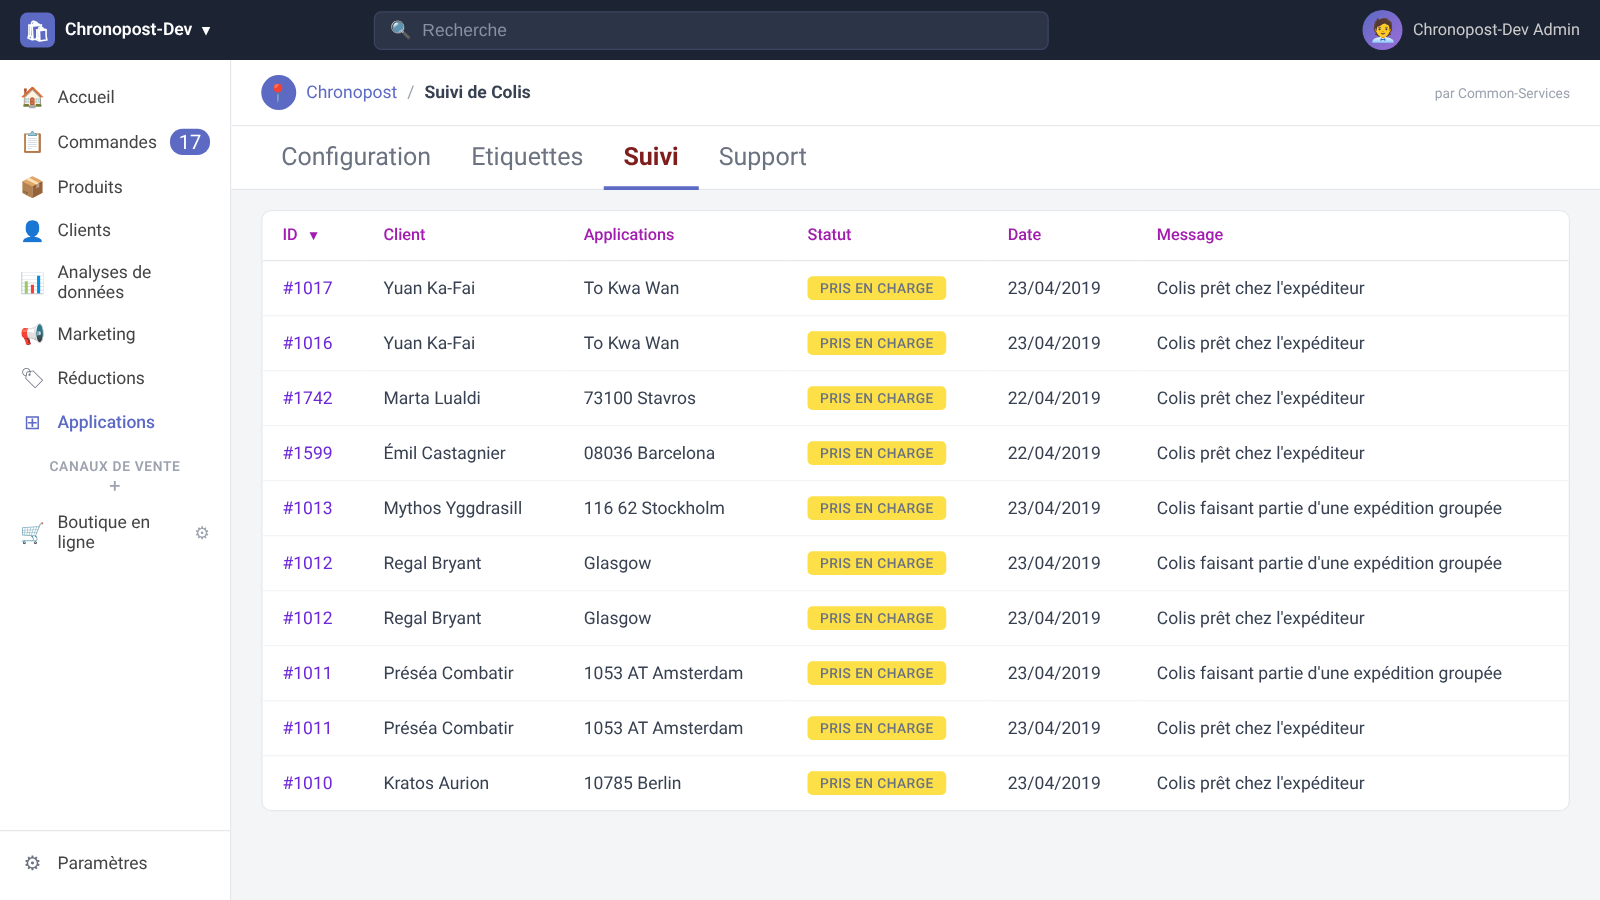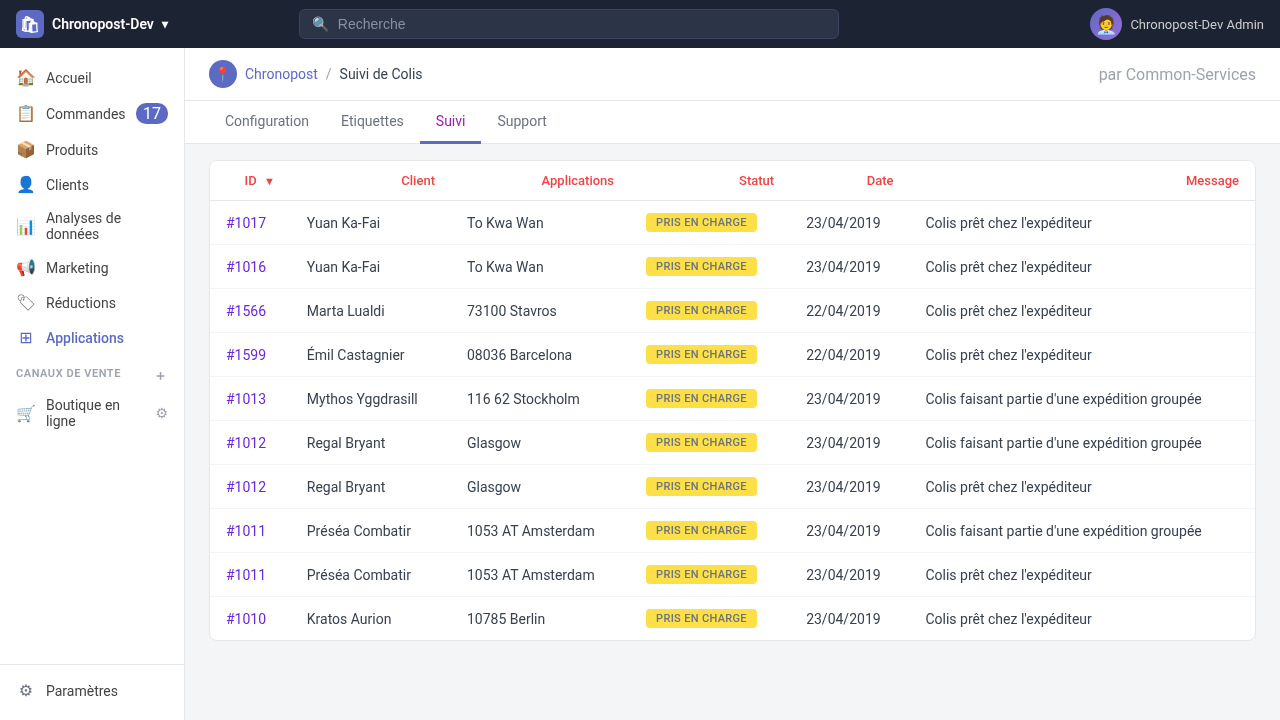--- a/index.html
+++ b/index.html
@@ -113,21 +113,23 @@
       margin-left: auto;
     }
     .sidebar-section {
       padding: 12px 16px 4px;
       font-size: 11px;
       font-weight: 600;
       color: #9ca3af;
       text-transform: uppercase;
       letter-spacing: 0.05em;
       display: flex;
+      align-items: center;
       justify-content: space-between;
+      flex-direction: column;
     }
     .sidebar-section-icon { font-size: 14px; cursor: pointer; color: #9ca3af; }
     .sidebar-bottom {
       margin-top: auto;
       border-top: 1px solid #e5e7eb;
       padding-top: 8px;
     }
 
     
     .content {
@@ -158,42 +160,42 @@
       width: 28px;
       height: 28px;
       background: #5c6ac4;
       border-radius: 50%;
       display: flex; align-items: center; justify-content: center;
       color: #fff;
       font-size: 14px;
     }
     .breadcrumb-link { color: #5c6ac4; cursor: pointer; }
     .breadcrumb-sep { color: #9ca3af; }
-    .breadcrumb-current { color: #374151; font-weight: 400; }
-    .breadcrumb-by { font-size: 16px; color: #9ca3af; }
+    .breadcrumb-current { color: #374151; font-weight: 700; }
+    .breadcrumb-by { font-size: 11px; color: #9ca3af; }
 
     
     .tabs {
       display: flex;
       gap: 0;
       padding: 0 24px;
       background: #fff;
       border-bottom: 1px solid #e5e7eb;
       flex-shrink: 0;
     }
     .tab {
       padding: 12px 16px;
       cursor: pointer;
-      font-size: 14px;
+      font-size: 20px;
       color: #6b7280;
       border-bottom: 3px solid transparent;
       margin-bottom: -1px;
       text-align: center;
     }
-    .tab.active { color: #a21caf; border-bottom-color: #5c6ac4; font-weight: 400; }
+    .tab.active { color: #7f1d1d; border-bottom-color: #5c6ac4; font-weight: 700; }
 
     
     .table-area {
       padding: 16px 24px;
       flex: 1;
     }
     .table-wrapper {
       background: #fff;
       border-radius: 8px;
       border: 1px solid #e5e7eb;
@@ -201,25 +203,25 @@
     }
     table {
       width: 100%;
       border-collapse: collapse;
     }
     thead tr {
       background: #fff;
       border-bottom: 1px solid #e5e7eb;
     }
     th {
-      text-align: right;
+      text-align: left;
       padding: 12px 16px;
       font-size: 13px;
       font-weight: 500;
-      color: #ef4444;
+      color: #a21caf;
     }
     th.sortable { cursor: pointer; }
     td {
       padding: 12px 16px;
       font-size: 14px;
       border-bottom: 1px solid #f3f4f6;
       color: #374151;
     }
     tbody tr:last-child td { border-bottom: none; }
     .id-link { color: #6d28d9; cursor: pointer; text-decoration: none; }
@@ -356,21 +358,21 @@
   </tr>
               <tr>
     <td><a class="id-link">#1016</a></td>
     <td>Yuan Ka-Fai</td>
     <td>To Kwa Wan</td>
     <td><span class="status-badge">PRIS EN CHARGE</span></td>
     <td>23/04/2019</td>
     <td>Colis prêt chez l'expéditeur</td>
   </tr>
               <tr>
-    <td><a class="id-link">#1566</a></td>
+    <td><a class="id-link">#1742</a></td>
     <td>Marta Lualdi</td>
     <td>73100 Stavros</td>
     <td><span class="status-badge">PRIS EN CHARGE</span></td>
     <td>22/04/2019</td>
     <td>Colis prêt chez l'expéditeur</td>
   </tr>
               <tr>
     <td><a class="id-link">#1599</a></td>
     <td>Émil Castagnier</td>
     <td>08036 Barcelona</td>

